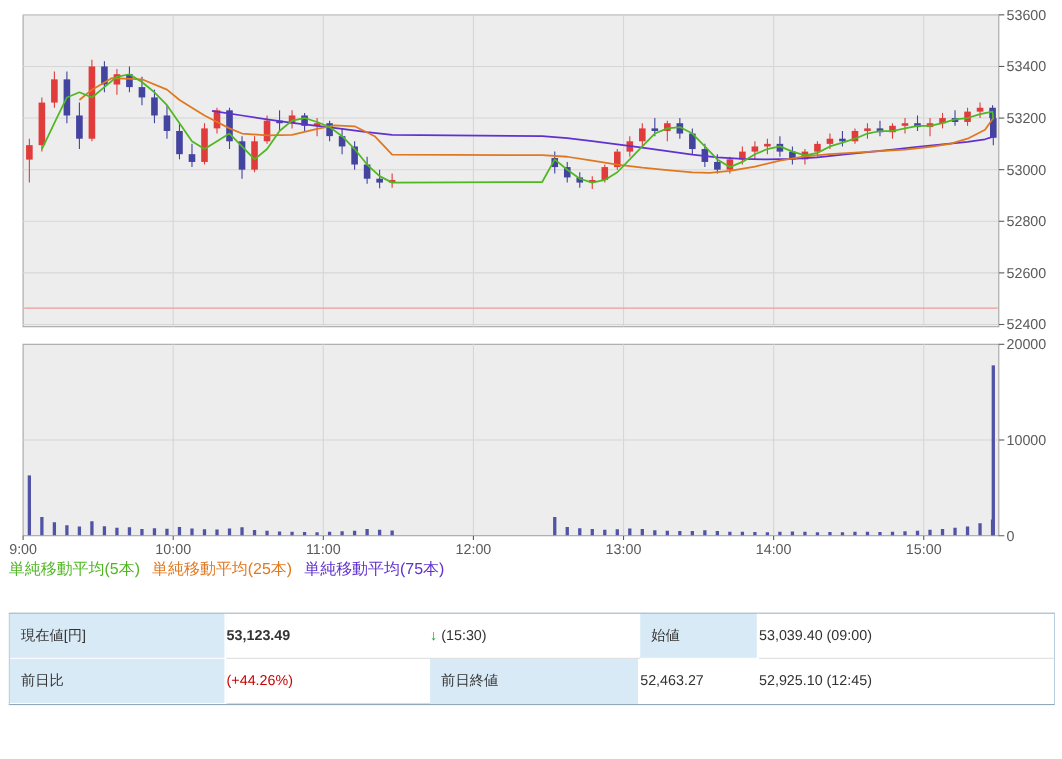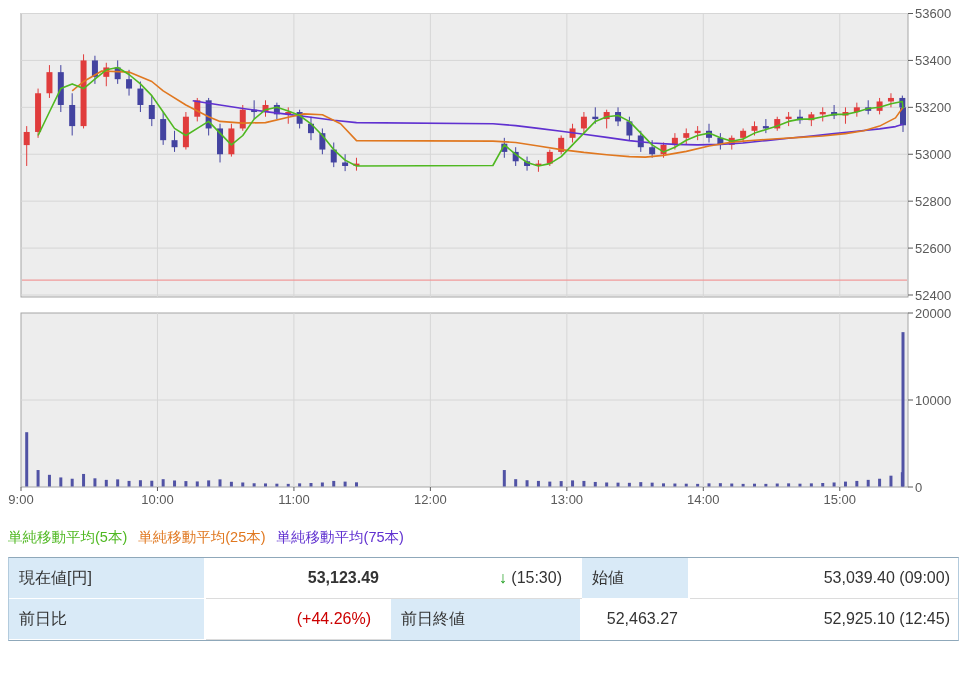--- a/index.html
+++ b/index.html
@@ -2,33 +2,33 @@
 <html><head>
 <meta charset="utf-8">
 <style>
   html,body{margin:0;padding:0;overflow:hidden;}
   body{
     width:965px;height:690px;background:#ffffff;position:relative;
     font-family:"Liberation Sans","DejaVu Sans",sans-serif;color:#333;
   }
   svg text{font-family:"Liberation Sans","DejaVu Sans",sans-serif;}
   #chart-wrap{position:absolute;left:0;top:0;width:812px;height:512px;}
-  #legend{position:absolute;left:8px;top:528px;font-size:14.5px;white-space:nowrap;}
+  #legend{position:absolute;left:8px;top:508px;font-size:14.5px;white-space:nowrap;}
   #legend span{margin-right:7px;}
   #quote-table{
     position:absolute;left:8px;top:557px;width:949px;
     display:grid;grid-template-columns:197px 185px 191px 108px 1fr;
     grid-auto-rows:41px;
     border-top:1px solid #8fa8ba;border-bottom:1px solid #8fa8ba;
     border-left:1px solid #b3cbdd;border-right:1px solid #b3cbdd;
-    background:#ffffff;font-size:16px;
+    background:#ffffff;font-size:13px;
   }
   .cell{line-height:40px;height:41px;box-sizing:border-box;overflow:hidden;white-space:nowrap;}
   .lbl{background:#d9eaf7;padding-left:10px;border-right:2px solid #ffffff;border-bottom:1px solid #ffffff;}
-  .val{background:#ffffff;text-align:right;border-bottom:1px solid #dcdcdc;}
+  .val{background:#ffffff;text-align:left;border-bottom:1px solid #dcdcdc;}
   .v-main{padding-right:12px;}
   .v-sub{padding-right:20px;}
   .v-wide{padding-right:8px;}
   .row-last{border-bottom:none !important;}
   .bold{font-weight:bold;}
   .red{color:#cc0000;}
   .green{color:#1e9e1e;}
 </style>
 </head>
 <body>

